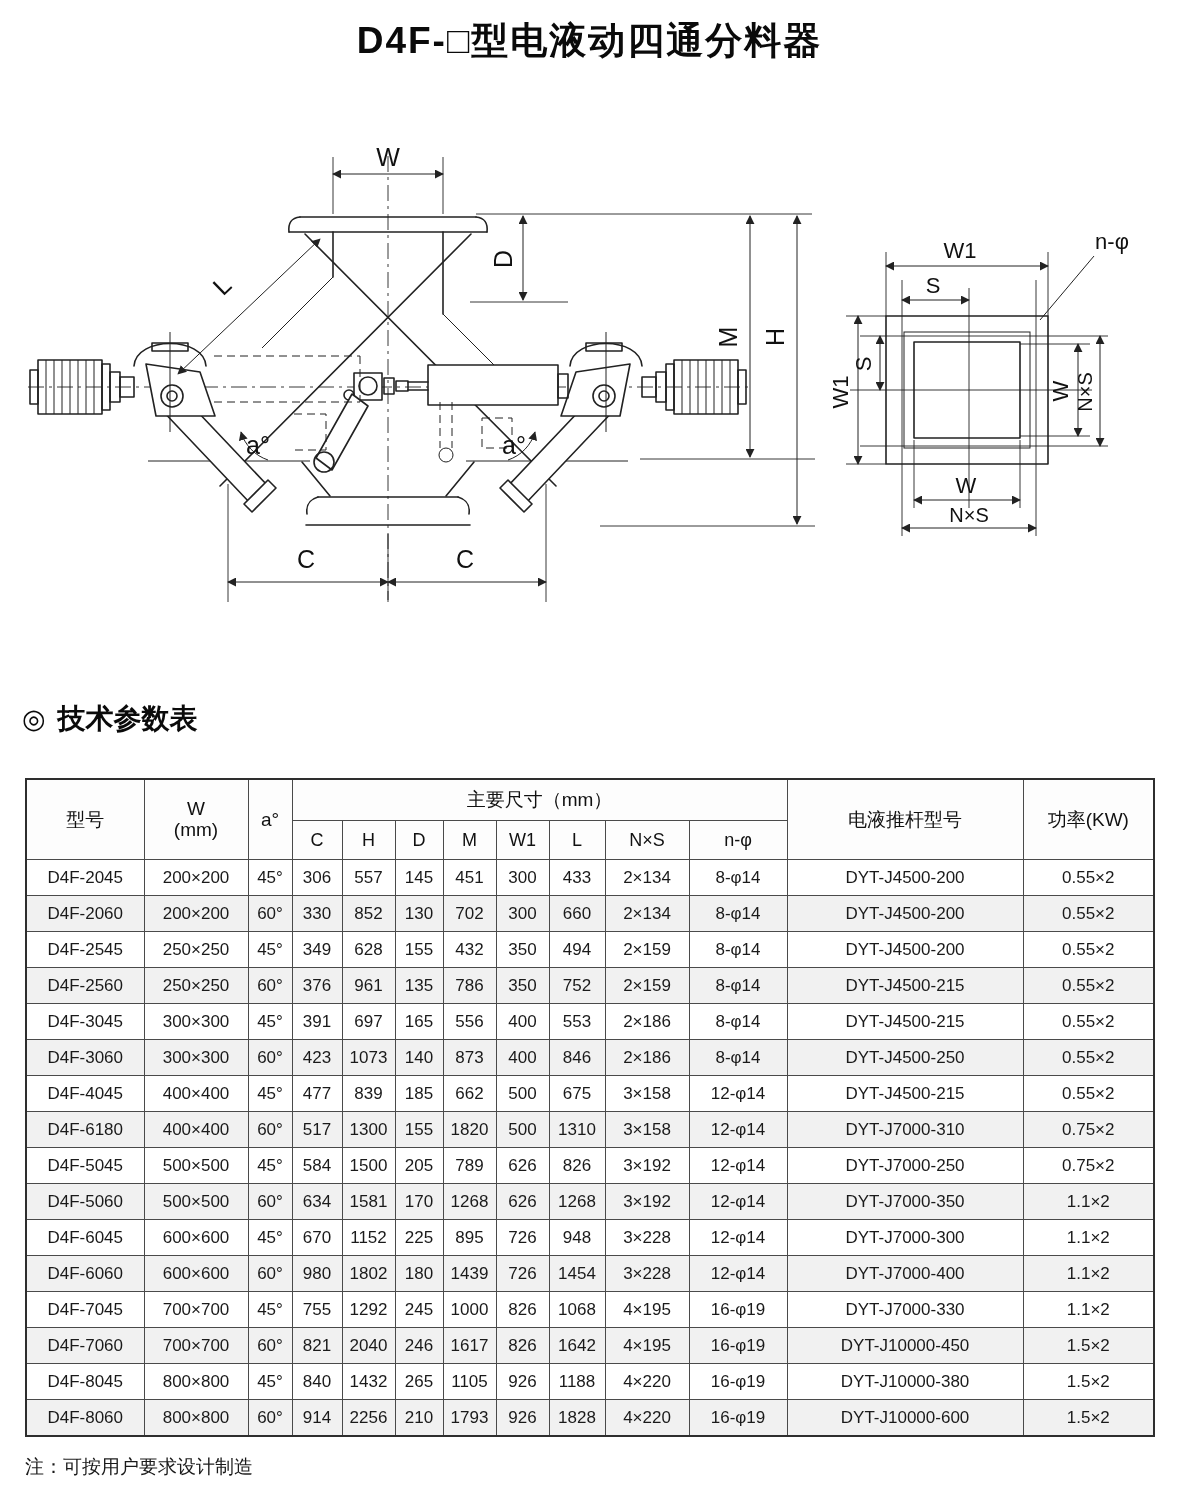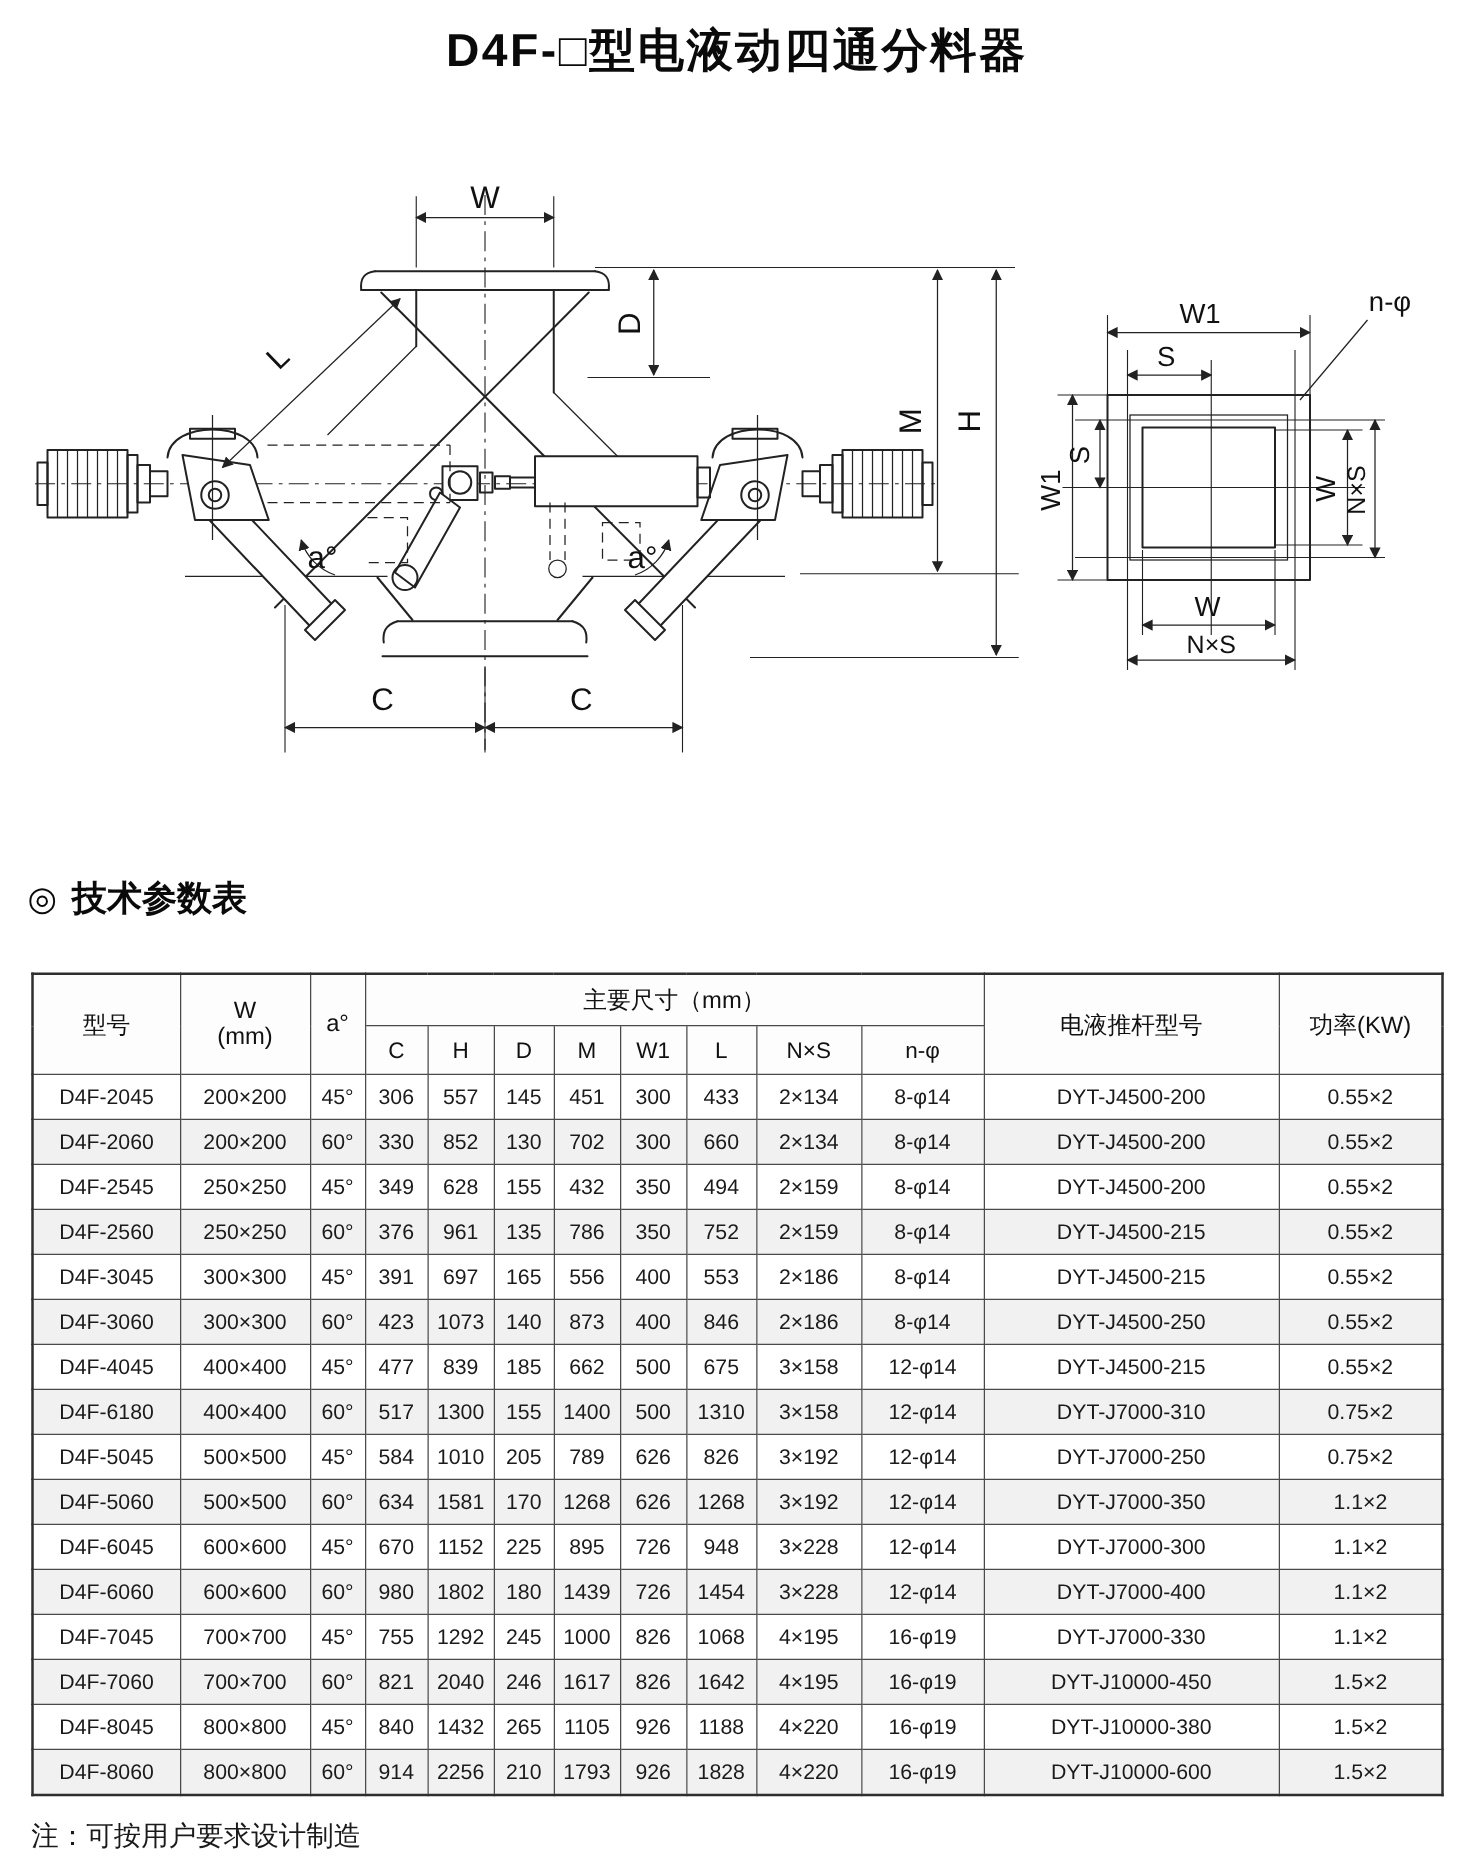--- a/index.html
+++ b/index.html
@@ -10,21 +10,21 @@
   .section-heading{margin:36px 0 0 22px;font-size:28px;font-weight:bold;display:flex;align-items:center;gap:12px;color:#0a0a0a;}
   .section-heading .marker{font-size:27px;font-weight:normal;}
   table.params{border-collapse:collapse;table-layout:fixed;width:1128px;margin:40px 0 0 25px;text-align:center;border:2px solid #2e2e2e;}
   table.params th,table.params td{border:1px solid #4a4a4a;font-weight:normal;padding:0 2px;overflow:hidden;white-space:nowrap;}
   thead th{font-size:19px;background:#fdfdfd;}
   thead tr.group-row th{height:40px;}
   thead tr.sub-row th{height:38px;font-size:18px;}
   tbody td{height:35px;font-size:17px;color:#1a1a1a;}
   tbody tr:nth-child(even){background:#f1f1f1;}
   .wcell div{line-height:1.1;}
-  .note{margin:17px 0 30px 25px;font-size:22px;color:#1a1a1a;}
+  .note{margin:17px 0 30px 25px;font-size:19px;color:#1a1a1a;}
   
   .obj{stroke:#222;stroke-width:1.6;fill:none;stroke-linejoin:round;stroke-linecap:round;}
   .objf{stroke:#222;stroke-width:1.6;fill:#fff;stroke-linejoin:round;}
   .thin{stroke:#222;stroke-width:1;fill:none;}
   .ext{stroke:#222;stroke-width:0.9;fill:none;}
   .dim{stroke:#222;stroke-width:1;fill:none;marker-start:url(#arr);marker-end:url(#arr);}
   .dime{stroke:#222;stroke-width:1;fill:none;marker-end:url(#arr);}
   .dash{stroke-dasharray:8 5;}
   .cl{stroke:#222;stroke-width:0.9;fill:none;stroke-dasharray:16 5 3 5;}
   .lbl{fill:#111;font-size:25px;font-family:"Liberation Sans","DejaVu Sans",sans-serif;}
@@ -425,34 +425,34 @@
           <td>DYT-J4500-215</td>
           <td>0.55×2</td>
         </tr>
         <tr>
           <td>D4F-6180</td>
           <td>400×400</td>
           <td>60°</td>
           <td>517</td>
           <td>1300</td>
           <td>155</td>
-          <td>1400</td>
+          <td>1820</td>
           <td>500</td>
           <td>1310</td>
           <td>3×158</td>
           <td>12-φ14</td>
           <td>DYT-J7000-310</td>
           <td>0.75×2</td>
         </tr>
         <tr>
           <td>D4F-5045</td>
           <td>500×500</td>
           <td>45°</td>
           <td>584</td>
-          <td>1010</td>
+          <td>1500</td>
           <td>205</td>
           <td>789</td>
           <td>626</td>
           <td>826</td>
           <td>3×192</td>
           <td>12-φ14</td>
           <td>DYT-J7000-250</td>
           <td>0.75×2</td>
         </tr>
         <tr>

